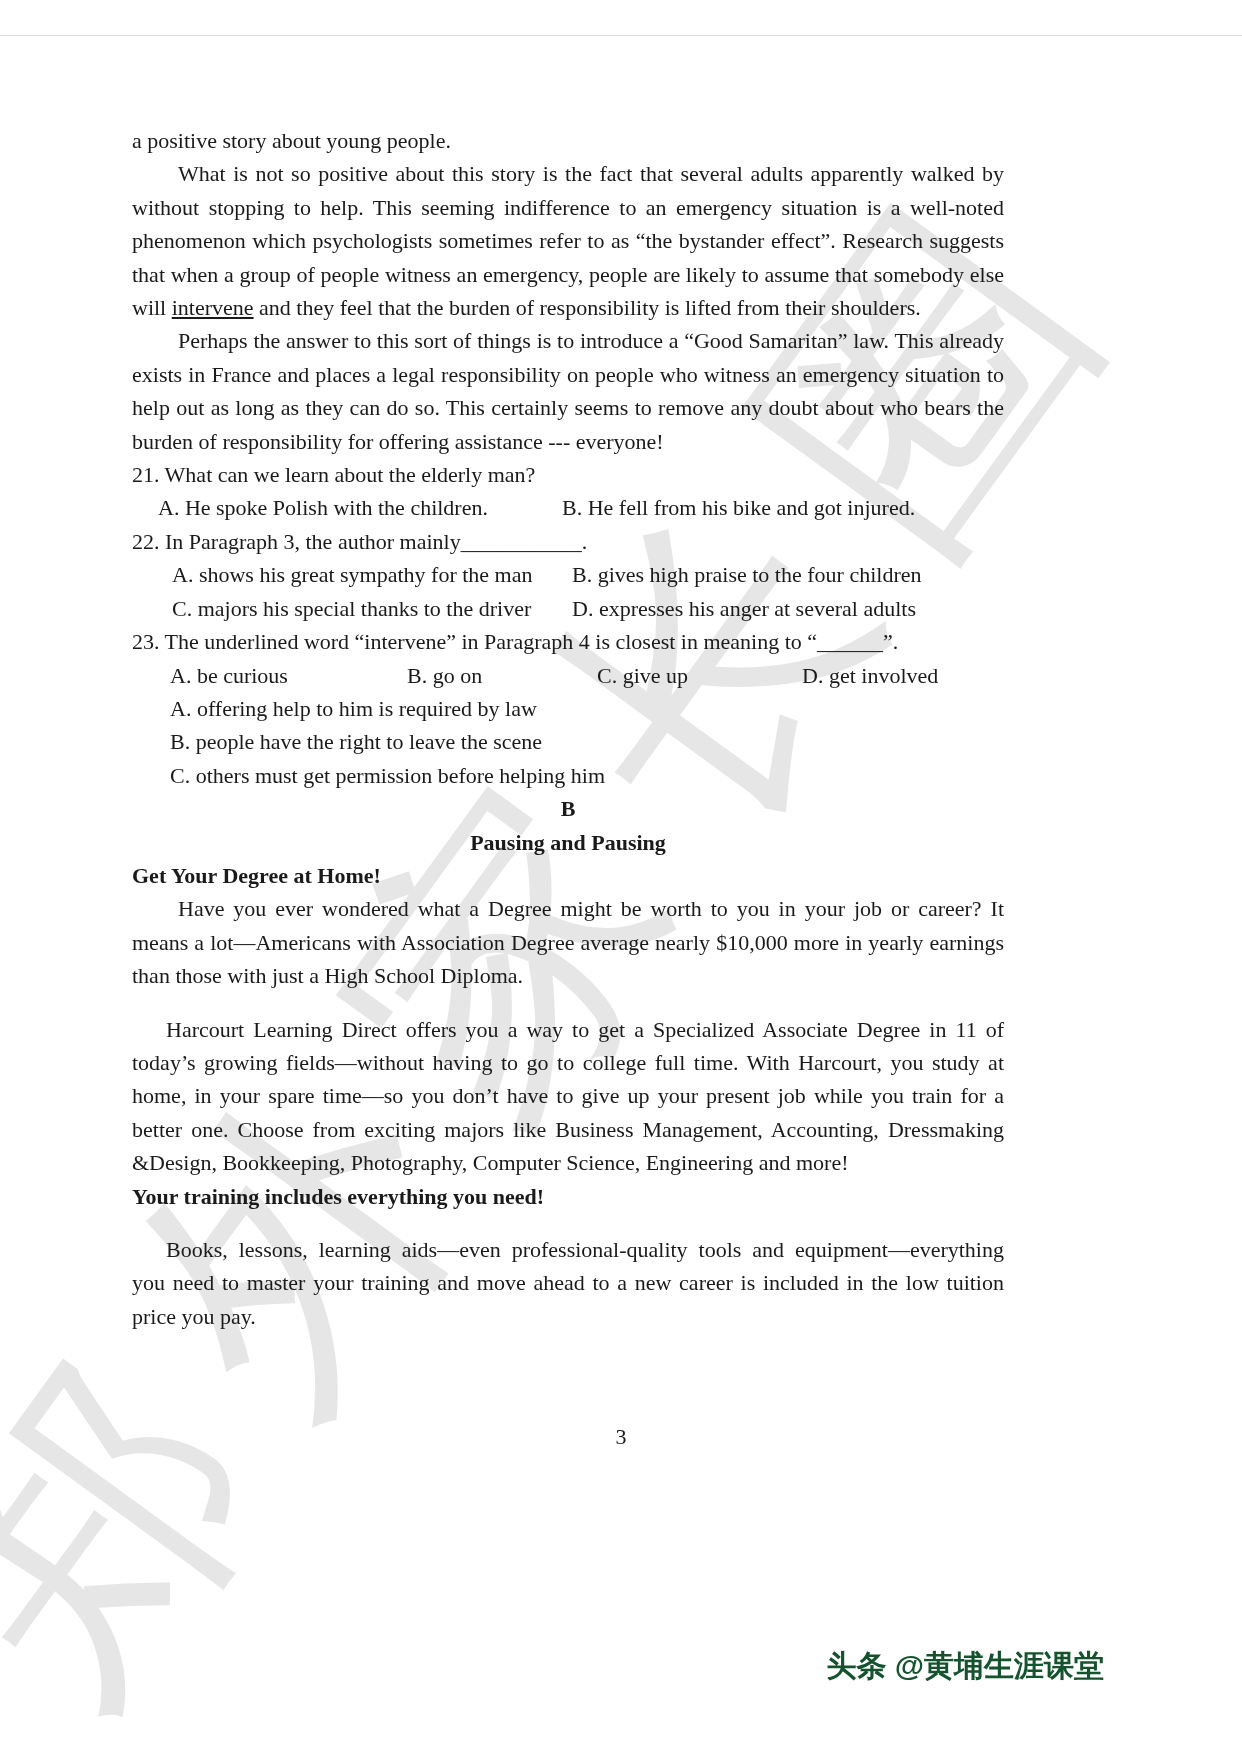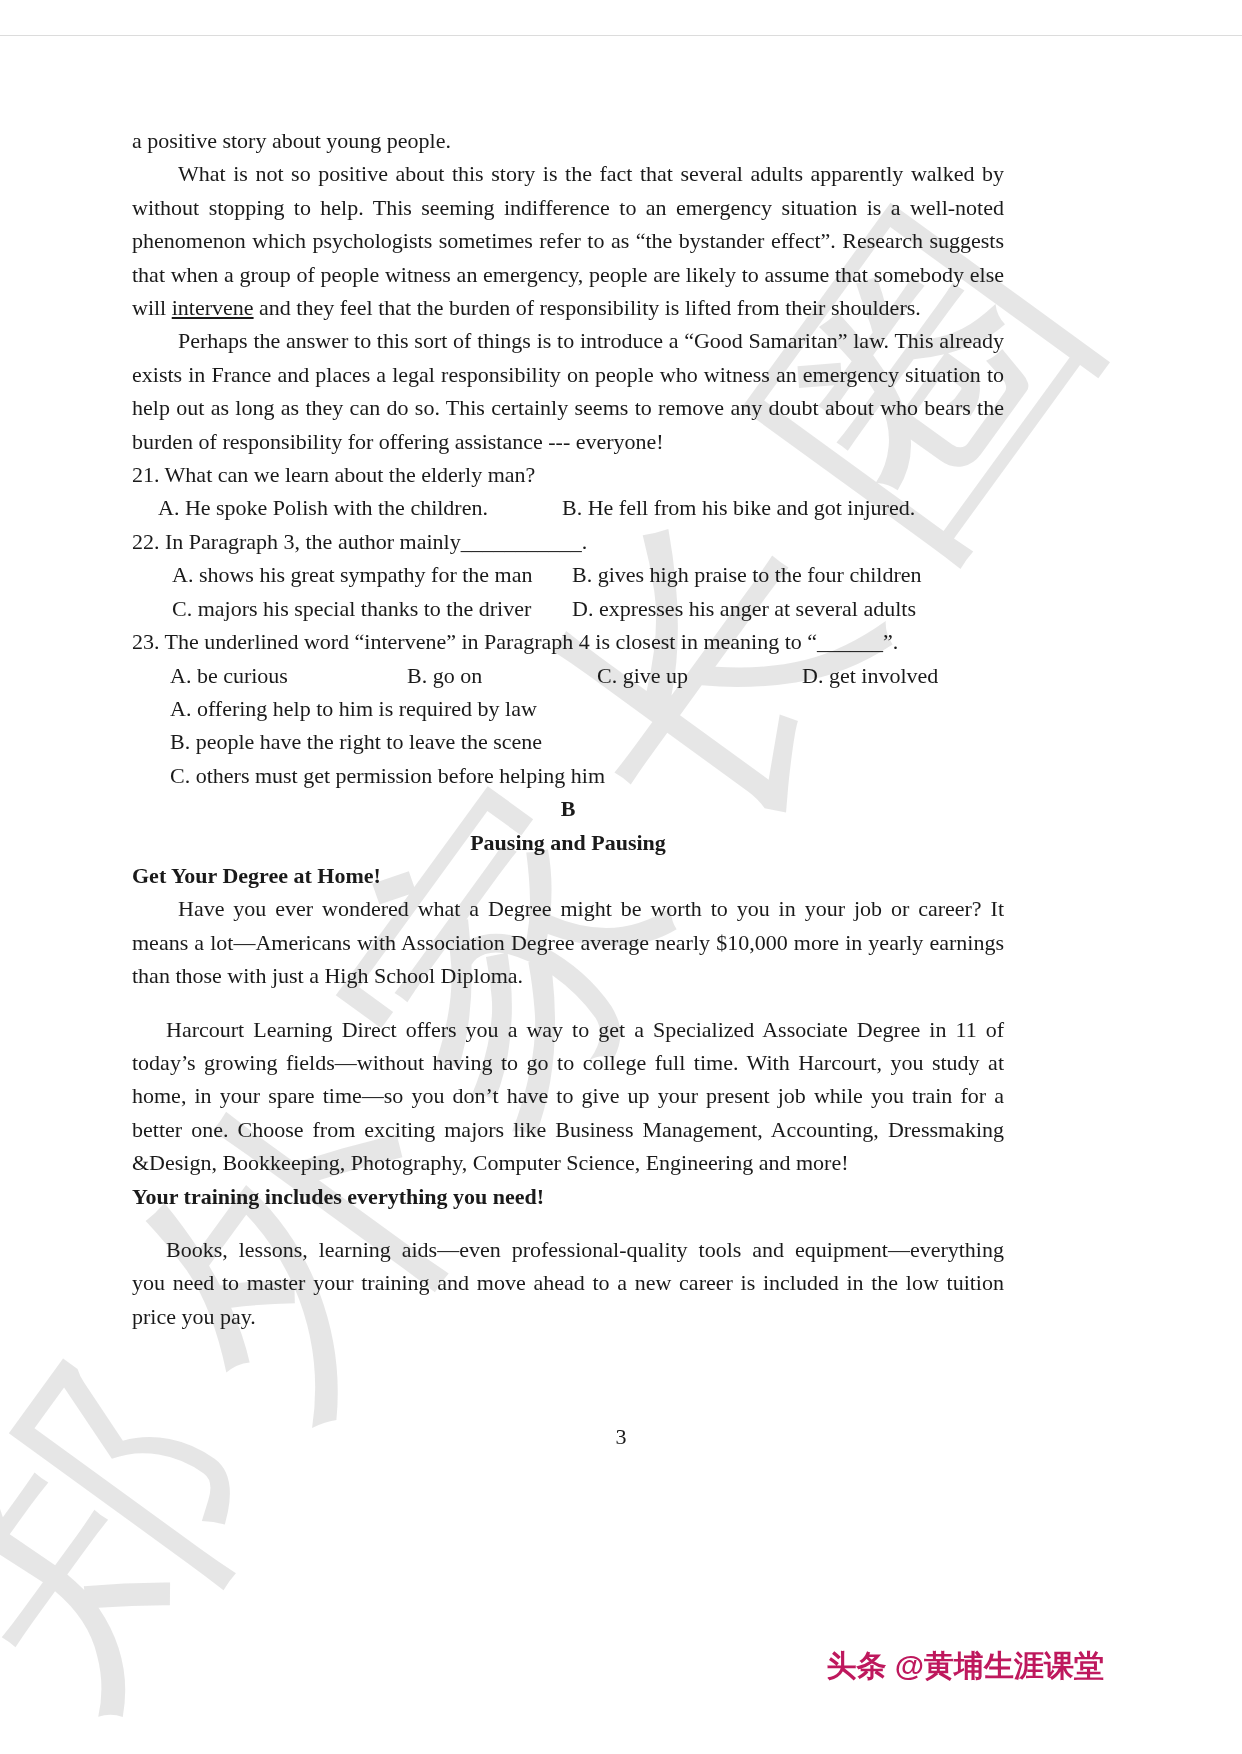--- a/index.html
+++ b/index.html
@@ -56,21 +56,21 @@
     text-align:center;
     font-size:22px;
     z-index:1;
   }
   .credit {
     position:absolute;
     right:138px;
     top:1646px;
     font-size:30px;
     font-weight:bold;
-    color:#be185d;
+    color:#14532d;
     font-family:"Liberation Sans", sans-serif;
     z-index:1;
   }
 </style>
 </head>
 <body>
 
 <div class="page">
 
   <div class="top-rule"></div>

